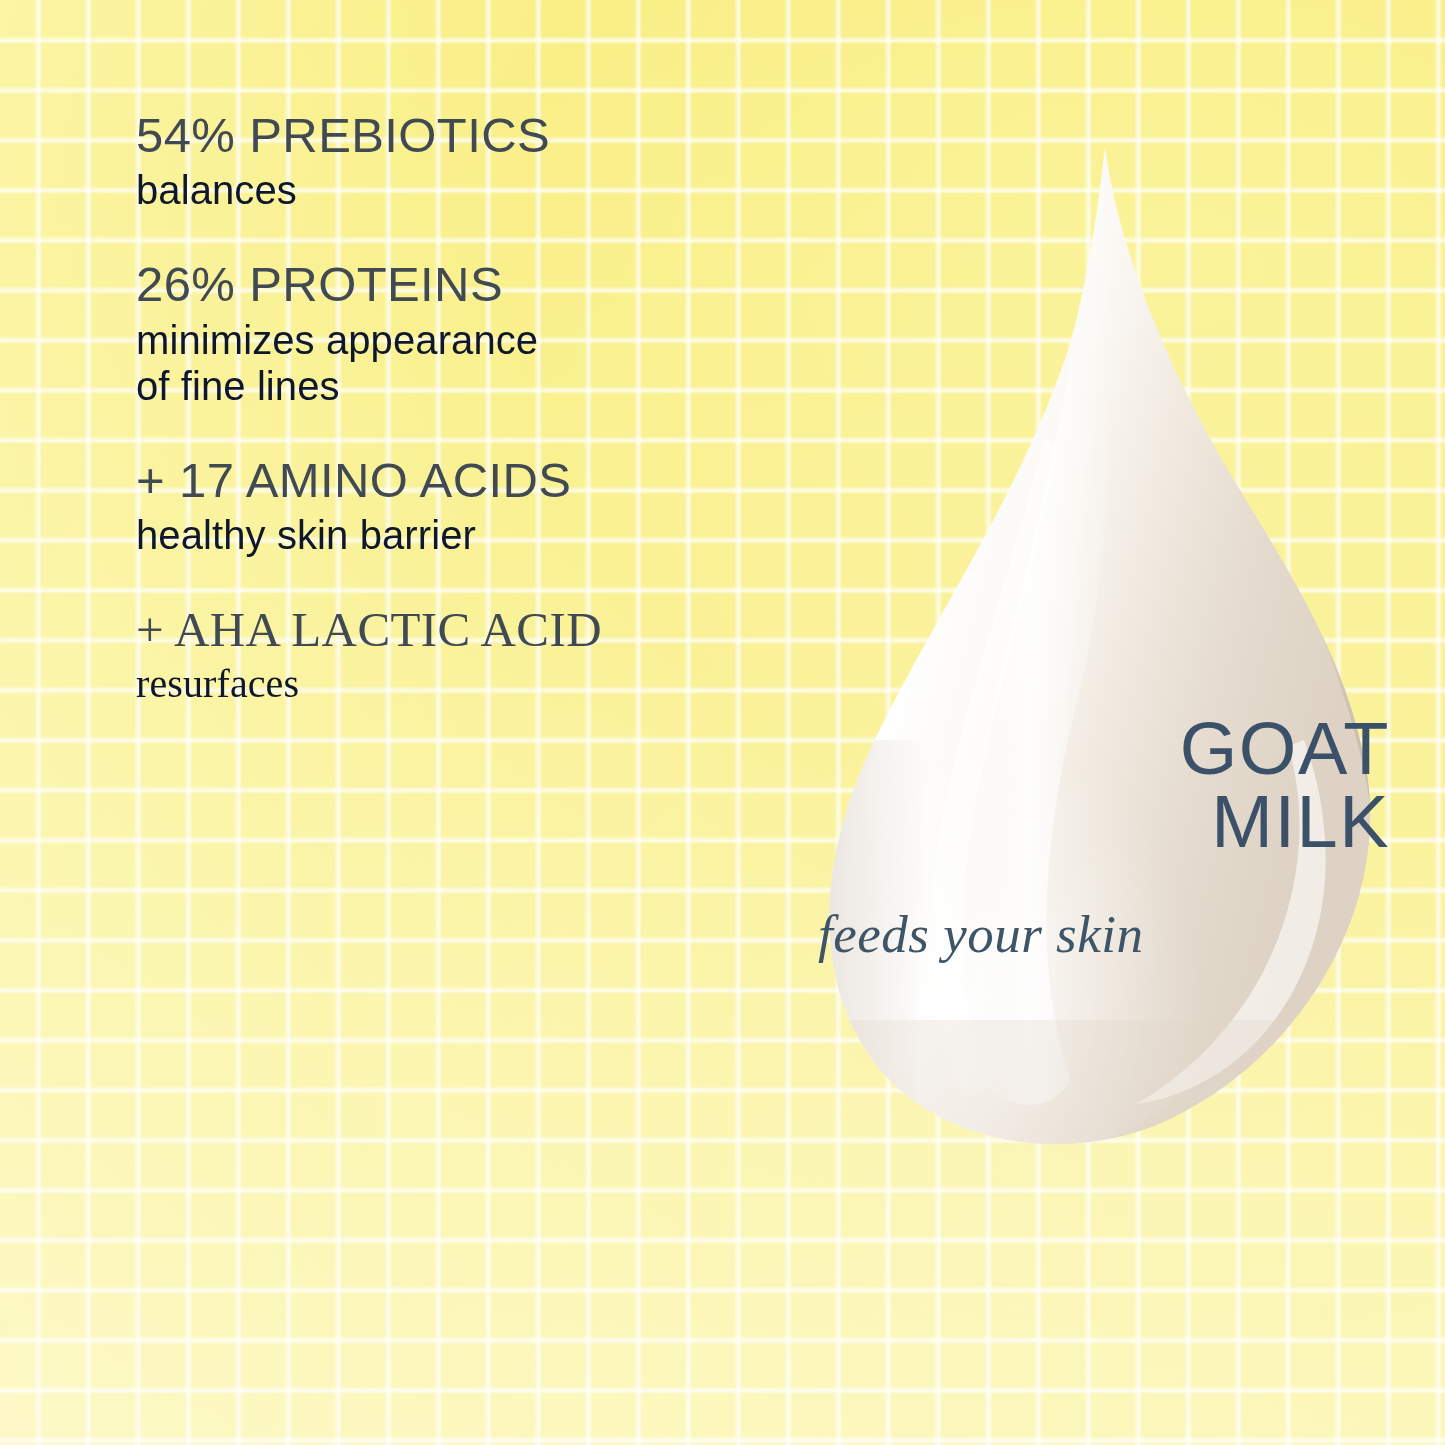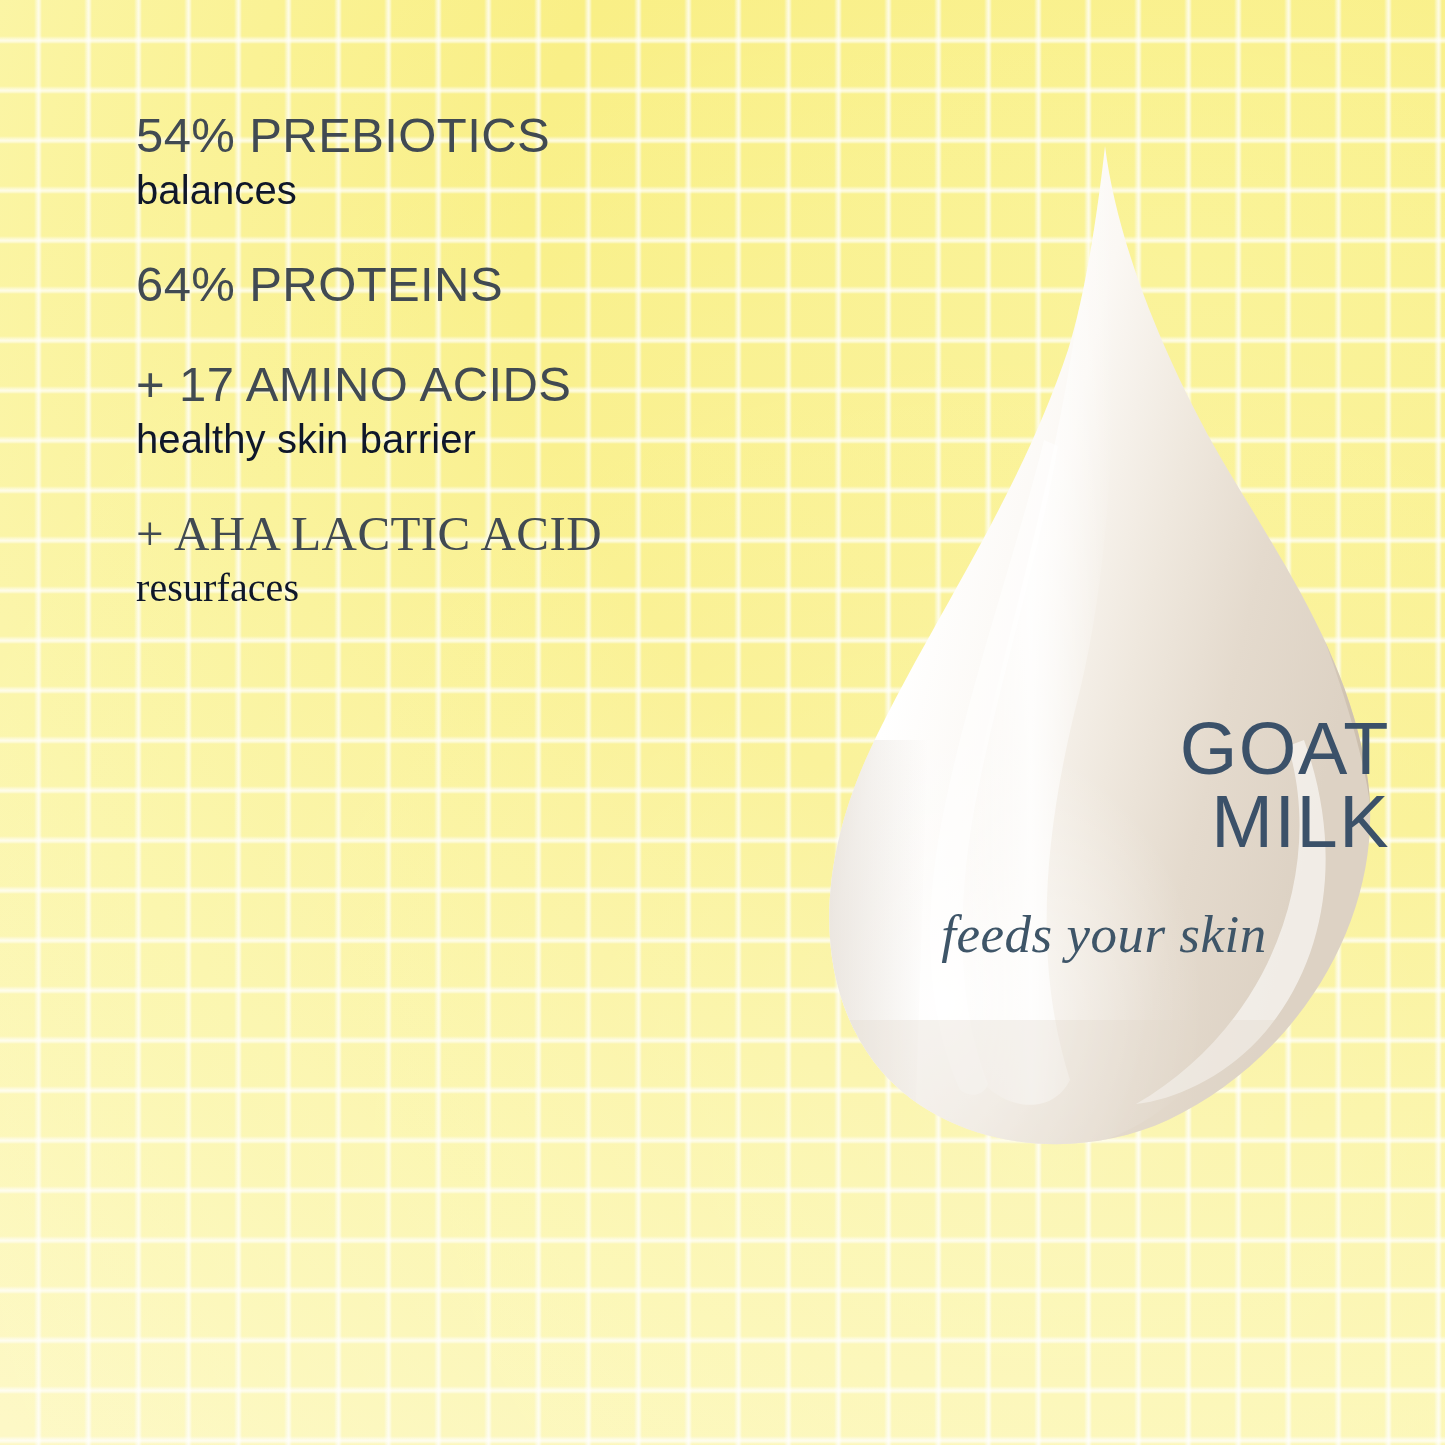--- a/index.html
+++ b/index.html
@@ -98,21 +98,20 @@
     font-size: 74px;
     line-height: 0.99;
     letter-spacing: 1.5px;
     font-weight: 400;
   }
   .drop-tagline {
     position: absolute;
     top: 764px;
     left: 0;
     width: 572px;
-    text-align: center;
     color: #3e5568;
     font-family: "Liberation Serif", serif;
     font-style: italic;
     font-size: 53px;
     letter-spacing: 0.5px;
   }
 </style>
 </head>
 <body>
 
@@ -123,21 +122,23 @@
   <div class="bg-vignette"></div>
 
   <div class="ingredients">
 
     <div class="ing-block">
       <div class="ing-title">54% PREBIOTICS</div>
       <div class="ing-sub">balances</div>
     </div>
 
     <div class="ing-block">
-      <div class="ing-title">64% PROTEINS</div>
+      <div class="ing-title">26% PROTEINS</div>
+      <div class="ing-sub">minimizes appearance
+of fine lines</div>
     </div>
 
 
     <div class="ing-block">
       <div class="ing-title">+ 17 AMINO ACIDS</div>
       <div class="ing-sub">healthy skin barrier</div>
     </div>
 
 
     <div class="ing-block">

